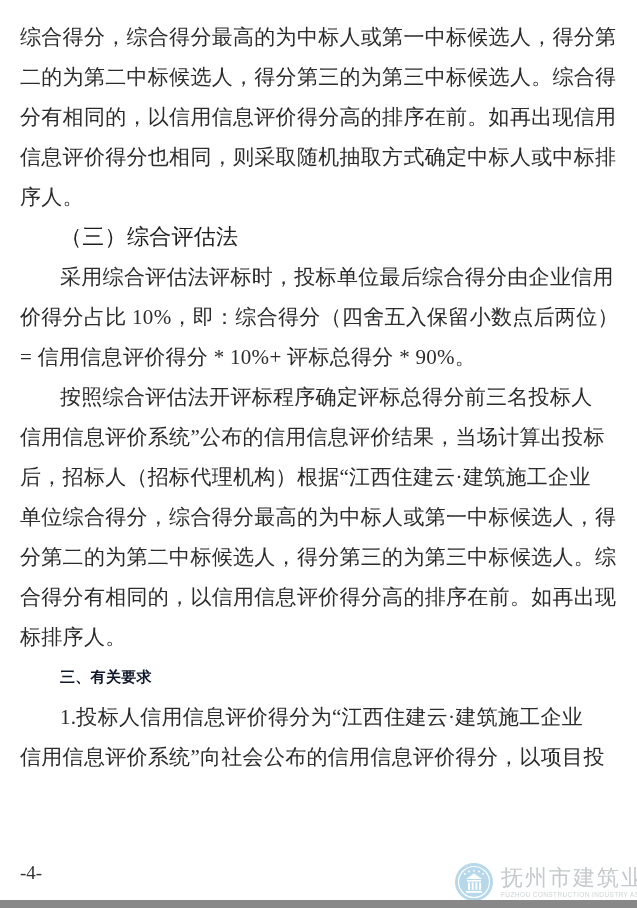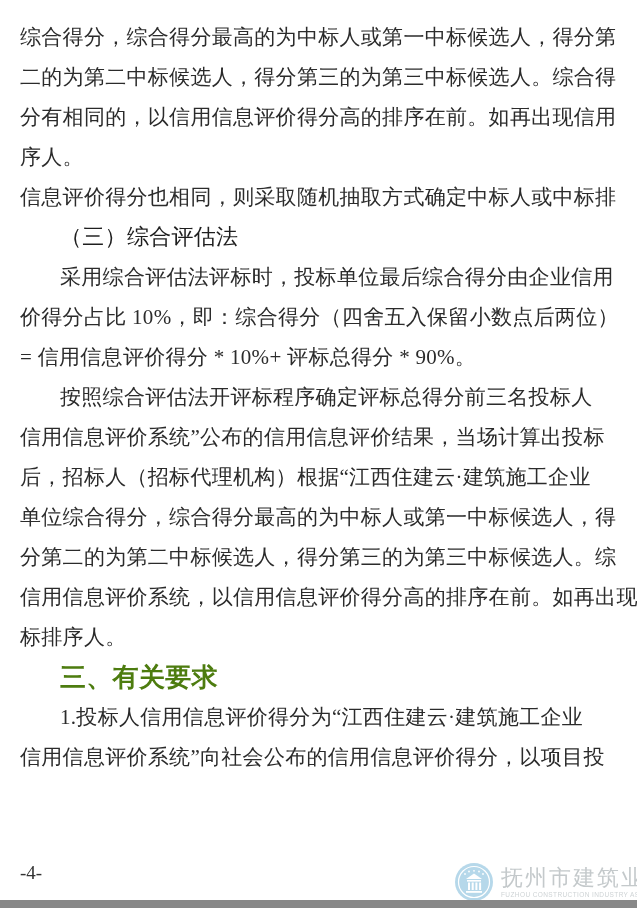--- a/index.html
+++ b/index.html
@@ -30,23 +30,23 @@
   }
   .line.indent { padding-left: 40px; }
   .line.heading-kai {
     font-weight: normal;
     font-size: 22px;
     font-family: "Liberation Serif", "DejaVu Serif", serif;
     color: #1e1e1e;
   }
   .line.heading-hei {
     font-weight: bold;
-    font-size: 26px;
+    font-size: 15px;
     font-family: "Liberation Sans", "DejaVu Sans", sans-serif;
-    color: #4d7c0f;
+    color: #0f172a;
   }
   .footer-pagenum {
     position: absolute;
     left: 20px;
     top: 862px;
     font-size: 19px;
     font-family: "Liberation Serif", "DejaVu Serif", serif;
     color: #333333;
   }
   .footer-logo {
@@ -81,32 +81,32 @@
 </style>
 </head>
 <body>
 
 <div class="page">
 
   <div class="text-block">
     <div class="line body">综合得分，综合得分最高的为中标人或第一中标候选人，得分第</div>
     <div class="line body">二的为第二中标候选人，得分第三的为第三中标候选人。综合得</div>
     <div class="line body">分有相同的，以信用信息评价得分高的排序在前。如再出现信用</div>
+    <div class="line body">信息评价得分也相同，则采取随机抽取方式确定中标人或中标排</div>
     <div class="line body">序人。</div>
-    <div class="line body">信息评价得分也相同，则采取随机抽取方式确定中标人或中标排</div>
     <div class="line heading-kai indent">（三）综合评估法</div>
     <div class="line body indent">采用综合评估法评标时，投标单位最后综合得分由企业信用</div>
     <div class="line body">价得分占比 10%，即：综合得分（四舍五入保留小数点后两位）</div>
     <div class="line body">= 信用信息评价得分 * 10%+ 评标总得分 * 90%。</div>
     <div class="line body indent">按照综合评估法开评标程序确定评标总得分前三名投标人</div>
     <div class="line body">信用信息评价系统”公布的信用信息评价结果，当场计算出投标</div>
     <div class="line body">后，招标人（招标代理机构）根据“江西住建云·建筑施工企业</div>
     <div class="line body">单位综合得分，综合得分最高的为中标人或第一中标候选人，得</div>
     <div class="line body">分第二的为第二中标候选人，得分第三的为第三中标候选人。综</div>
-    <div class="line body">信用信息评价系统，以信用信息评价得分高的排序在前。如再出现</div>
+    <div class="line body">合得分有相同的，以信用信息评价得分高的排序在前。如再出现</div>
     <div class="line body">标排序人。</div>
     <div class="line heading-hei indent">三、有关要求</div>
     <div class="line body indent">1.投标人信用信息评价得分为“江西住建云·建筑施工企业</div>
     <div class="line body">信用信息评价系统”向社会公布的信用信息评价得分，以项目投</div>
   </div>
 
   <div class="footer-pagenum">-4-</div>
 
   <div class="footer-logo">
     <svg class="logo-circle" viewBox="0 0 38 38" xmlns="http://www.w3.org/2000/svg">

